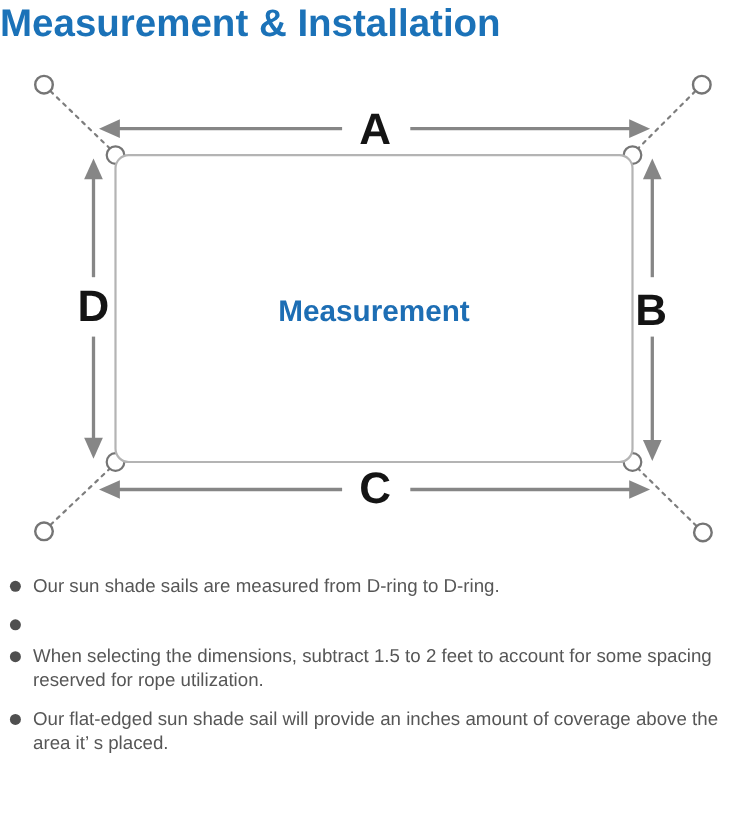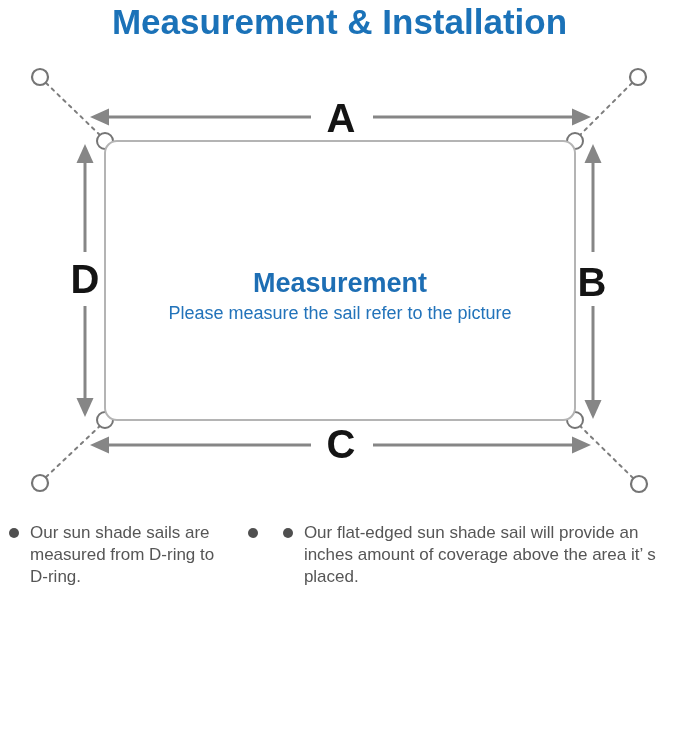--- a/index.html
+++ b/index.html
@@ -6,21 +6,21 @@
   body {
     width: 679px; height: 739px;
     font-family: "Liberation Sans", sans-serif;
     position: relative; overflow: hidden;
   }
   .page { position: absolute; inset: 0; background: #ffffff; }
 
   
   .page-title {
     position: absolute; top: 0px; left: 0; width: 679px;
-    text-align: center; font-size: 35px; font-weight: bold;
+    text-align: left; font-size: 35px; font-weight: bold;
     color: #1b72b8; letter-spacing: 0px; margin: 0; line-height: 44px;
   }
 
   
   .diagram { position: absolute; inset: 0; }
   .diagram svg { position: absolute; top: 0; left: 0; }
 
   .dim-label {
     position: absolute; width: 60px; text-align: center;
     font-size: 40px; font-weight: bold; color: #141414; line-height: 1;
@@ -38,21 +38,21 @@
   .center-title {
     font-size: 27px; font-weight: bold; color: #1d6eb4; line-height: 32px;
   }
   .center-subtitle {
     font-size: 18px; color: #2273ba; line-height: 24px; margin-top: 2px;
   }
 
   
   .notes {
     position: absolute; left: 8px; top: 522px; width: 665px;
-    display: flex; flex-direction: row; gap: 13px;
+    display: flex; flex-direction: column; gap: 13px;
   }
   .note { display: flex; align-items: flex-start; }
   .note .dot {
     flex: 0 0 auto; width: 10px; height: 10px; border-radius: 50%;
     background: #4f4f4f; margin: 6px 11px 0 1px;
   }
   .note .note-text {
     font-size: 17px; line-height: 22px; color: #565656;
   }
 </style>
@@ -118,31 +118,34 @@
       </g>
     </svg>
 
     <div class="dim-label label-a">A</div>
     <div class="dim-label label-b">B</div>
     <div class="dim-label label-c">C</div>
     <div class="dim-label label-d">D</div>
 
     <div class="center-text">
       <div class="center-title">Measurement</div>
-      <div class="center-subtitle">Please measure the sail refer to the picture</div>
     </div>
   </div>
 
   <div class="notes">
     <div class="note">
       <span class="dot"></span>
       <span class="note-text">Our sun shade sails are measured from D-ring to D-ring.</span>
     </div>
     <div class="note">
       <span class="dot"></span>
     </div>
     <div class="note">
       <span class="dot"></span>
+      <span class="note-text">When selecting the dimensions, subtract 1.5 to 2 feet to account for some spacing reserved for rope utilization.</span>
+    </div>
+    <div class="note">
+      <span class="dot"></span>
       <span class="note-text">Our flat-edged sun shade sail will provide an inches amount of coverage above the area it’ s placed.</span>
     </div>
   </div>
 
 </div>
 
 </body></html>

